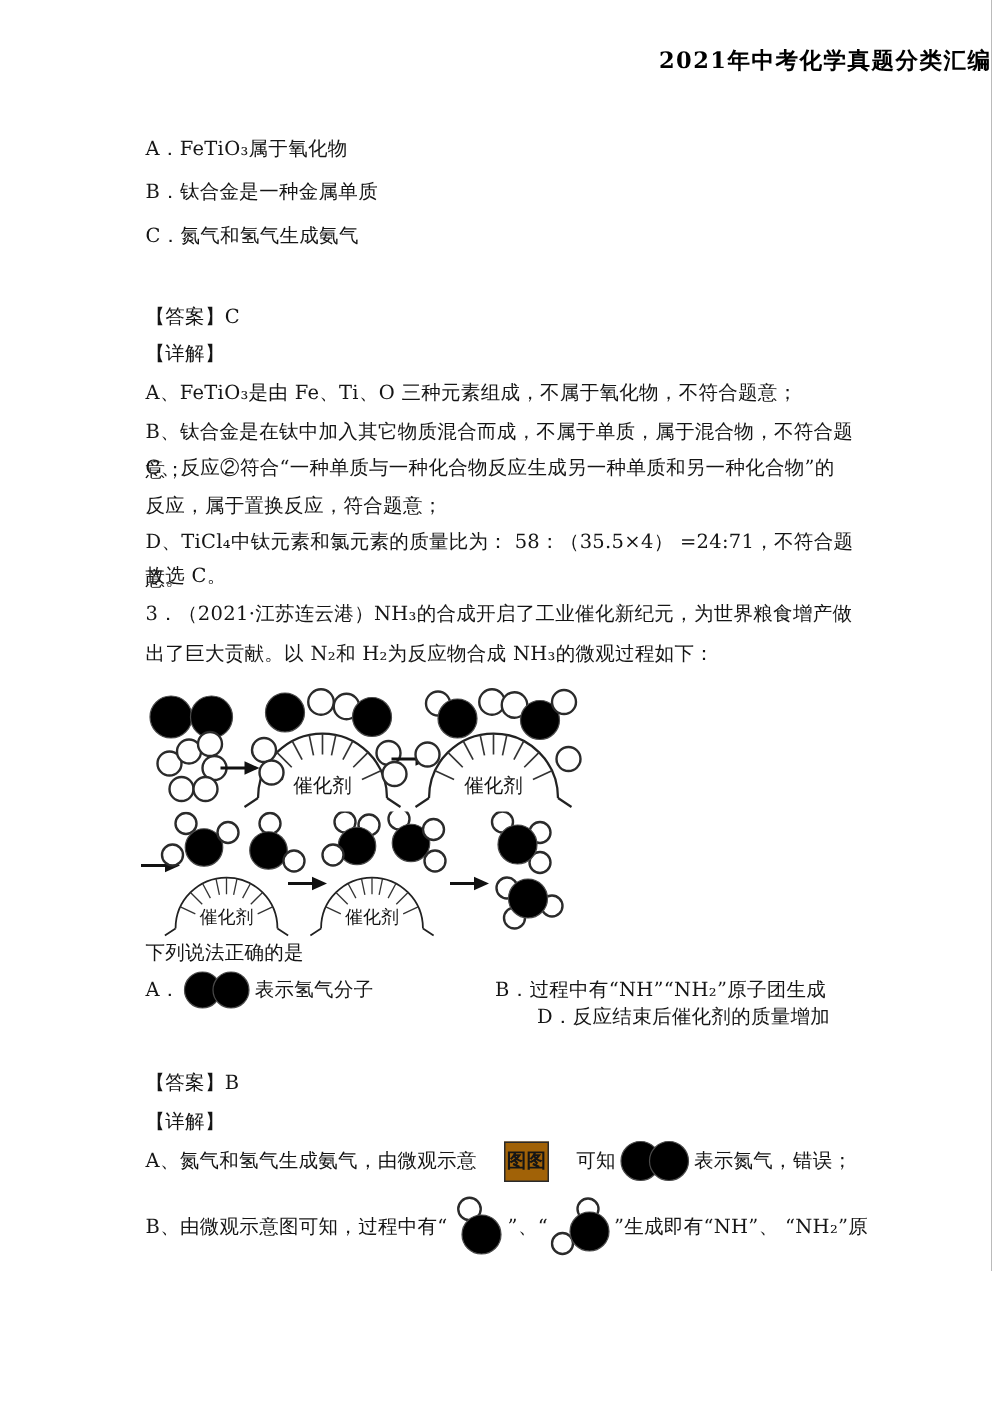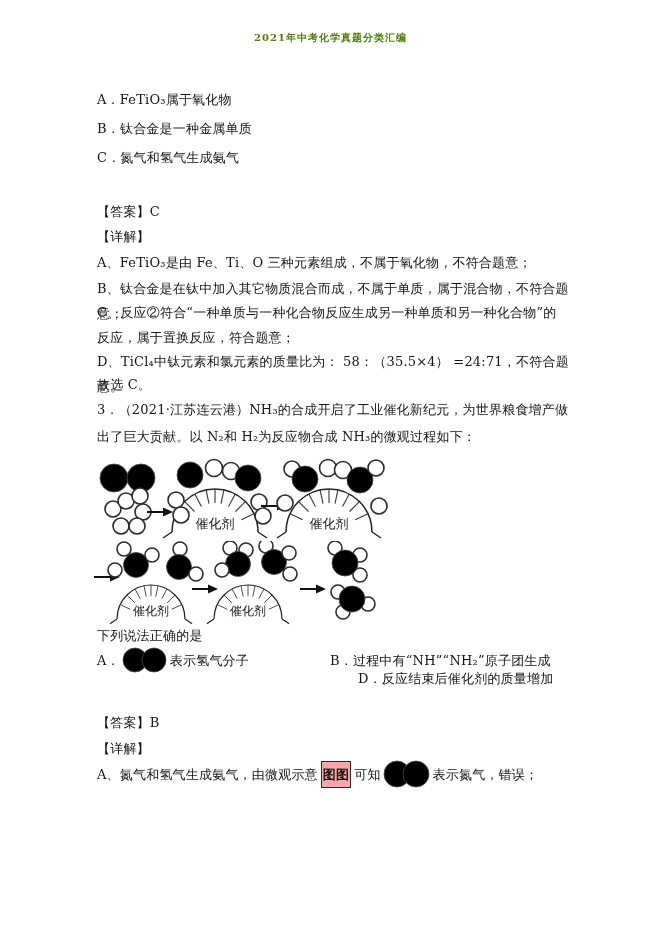--- a/index.html
+++ b/index.html
@@ -4,29 +4,29 @@
 <style>
   html,body{margin:0;padding:0;background:#888;}
   .page{
     position:relative;width:661px;height:935px;margin:0 auto;
     background:#ffffff;overflow:hidden;
     font-family:"DejaVu Serif","Liberation Serif",serif;
     color:#151515;
   }
   .hdr{
     position:absolute;top:31px;left:0;width:100%;
-    text-align:center;font-size:10px;font-weight:bold;letter-spacing:1px;color:#4d7c0f;
+    text-align:right;font-size:15px;font-weight:bold;letter-spacing:1px;color:#000000;
   }
   .line{
     position:absolute;left:97px;width:472px;
     font-size:13px;line-height:25px;letter-spacing:0.2px;
     white-space:normal;
   }
   .flexline{display:flex;align-items:center;gap:2px;white-space:nowrap;width:auto;}
-  .boxed{border:1.5px solid #2a2a2a;font-weight:bold;padding:0 1px;margin:0 1px;background:#fca5a5;}
+  .boxed{border:1.5px solid #2a2a2a;font-weight:bold;padding:0 1px;margin:0 16px;background:#a16207;}
   svg{display:block;}
   .inline-mol{display:inline-block;vertical-align:middle;}
   .aB{fill:#000;stroke:#4a4a4a;stroke-width:0.8;}
   .aW{fill:#fff;stroke:#2b2b2b;stroke-width:1.6;}
   .domeStroke{stroke:#222;stroke-width:1.5;fill:none;}
   .hatch{stroke:#333;stroke-width:1.1;}
   .arrowL{stroke:#111;stroke-width:2;}
   .arrowH{fill:#111;}
   .catText{font-size:13px;fill:#111;font-family:inherit;}
   .catText2{font-size:12px;fill:#111;font-family:inherit;}
@@ -184,14 +184,28 @@
     <span>A、氮气和氢气生成氨气，由微观示意</span>
       <span class="boxed">图图</span>
       <span>可知</span>
     <svg class="inline-mol" width="48" height="30" viewBox="0 0 48 30">
       <circle class="aB" cx="14" cy="15" r="13"></circle>
         <circle class="aB" cx="33" cy="15" r="13"></circle>
     </svg>
     <span>表示氮气，错误；</span>
   </div>
 
+  <div class="line flexline" style="top:797px;height:42px">
+    <span>B、由微观示意图可知，过程中有“</span>
+    <svg class="inline-mol" width="36" height="42" viewBox="0 0 36 42">
+      <circle class="aW" cx="13" cy="9" r="7.5"></circle>
+        <circle class="aB" cx="21" cy="26" r="13"></circle>
+    </svg>
+    <span>”、“</span>
+    <svg class="inline-mol" width="40" height="42" viewBox="0 0 40 42">
+      <circle class="aW" cx="25" cy="9" r="7"></circle>
+        <circle class="aW" cx="8" cy="32" r="7"></circle>
+        <circle class="aB" cx="26" cy="24" r="13"></circle>
+    </svg>
+    <span>”生成即有“NH”、 “NH₂”原</span>
+  </div>
 
 </div>
 
 </body></html>

